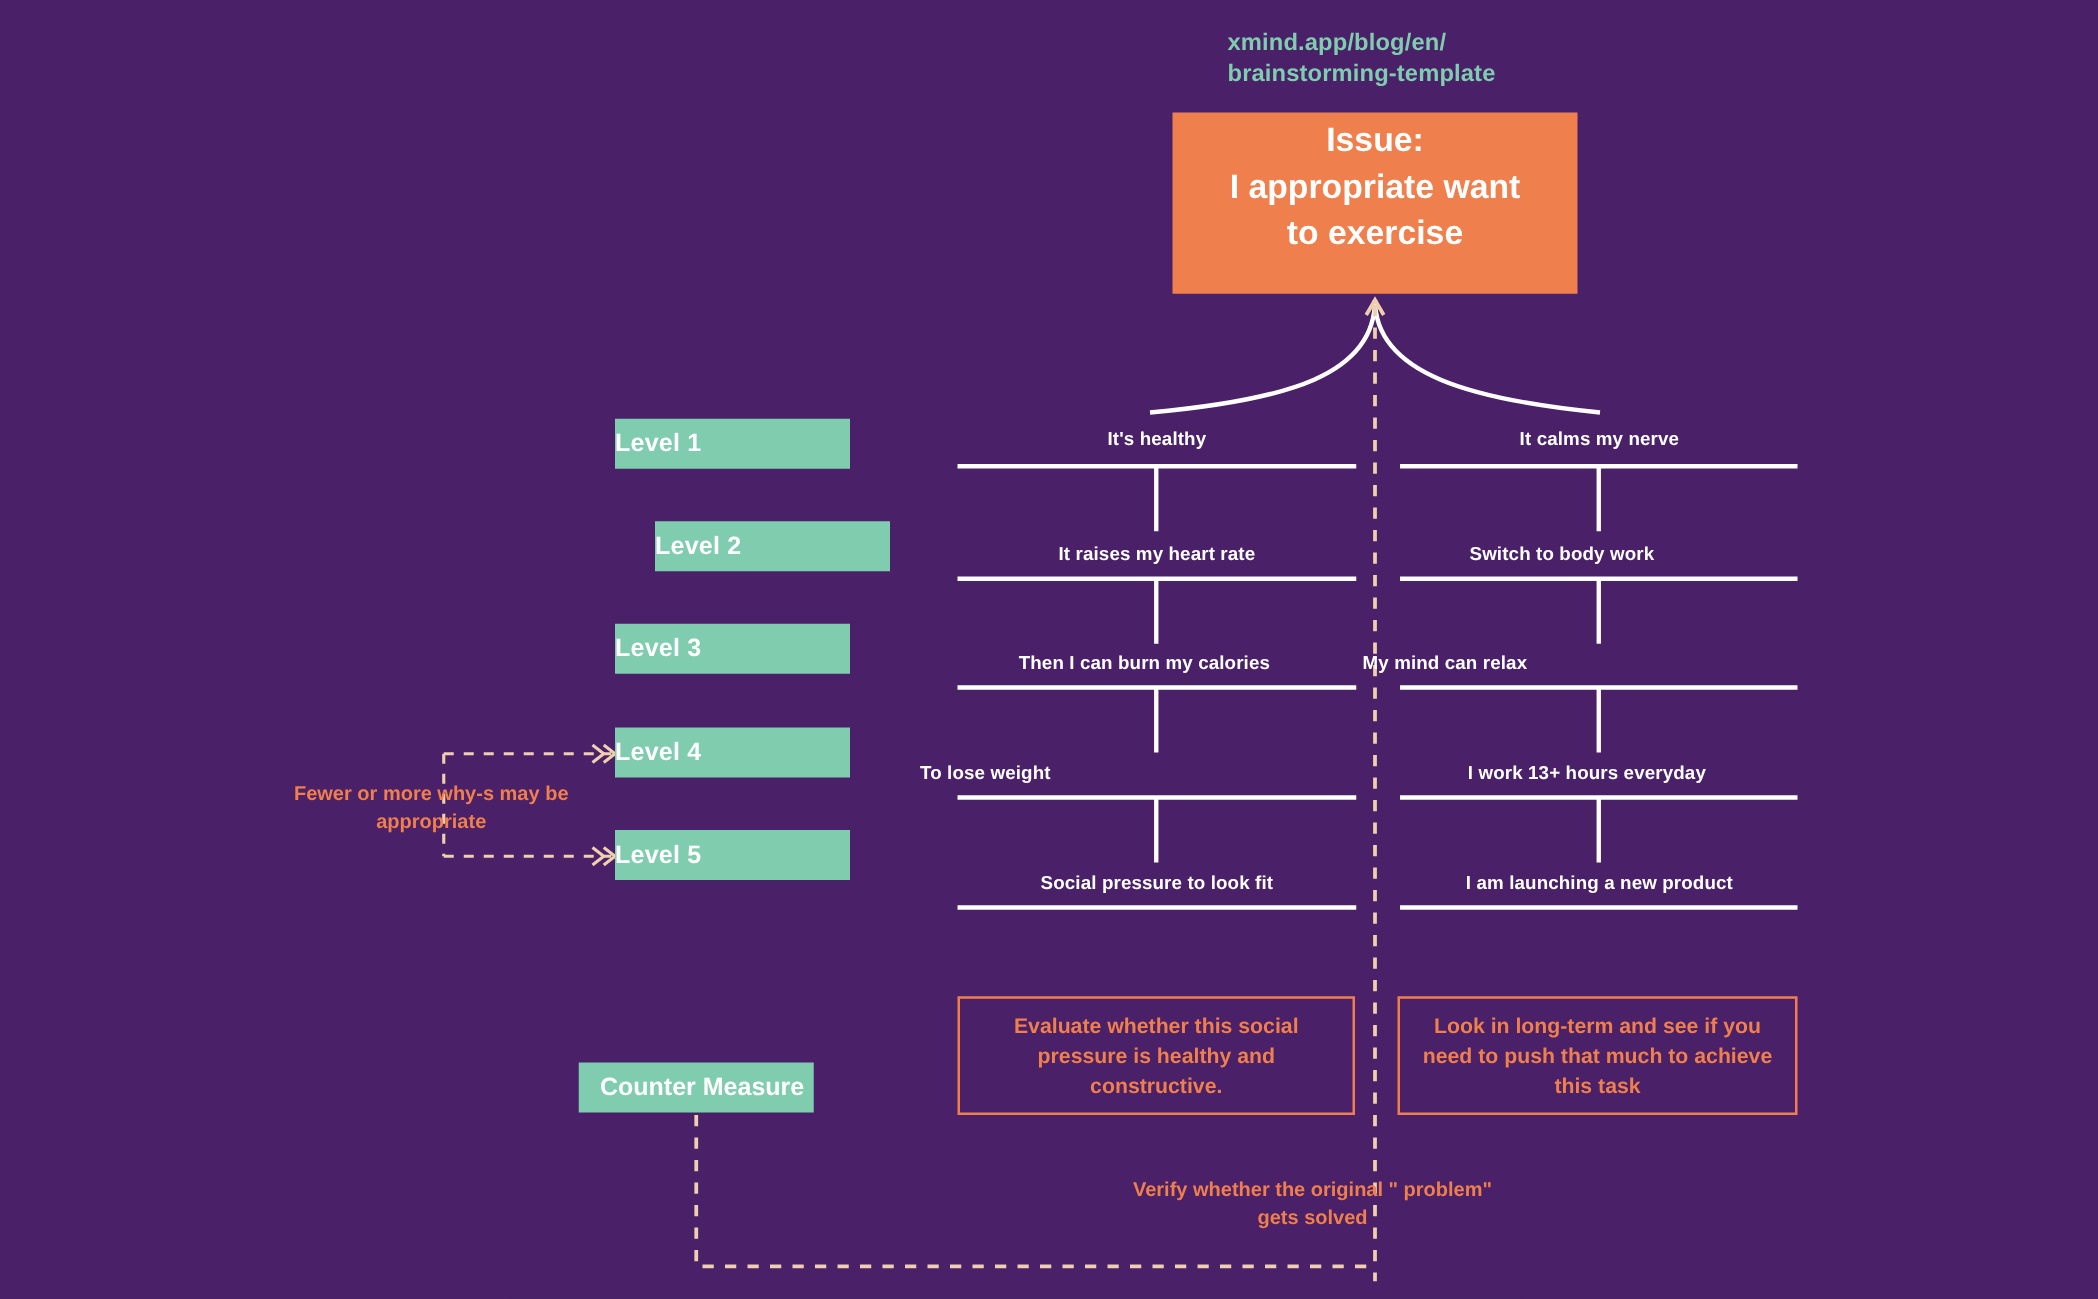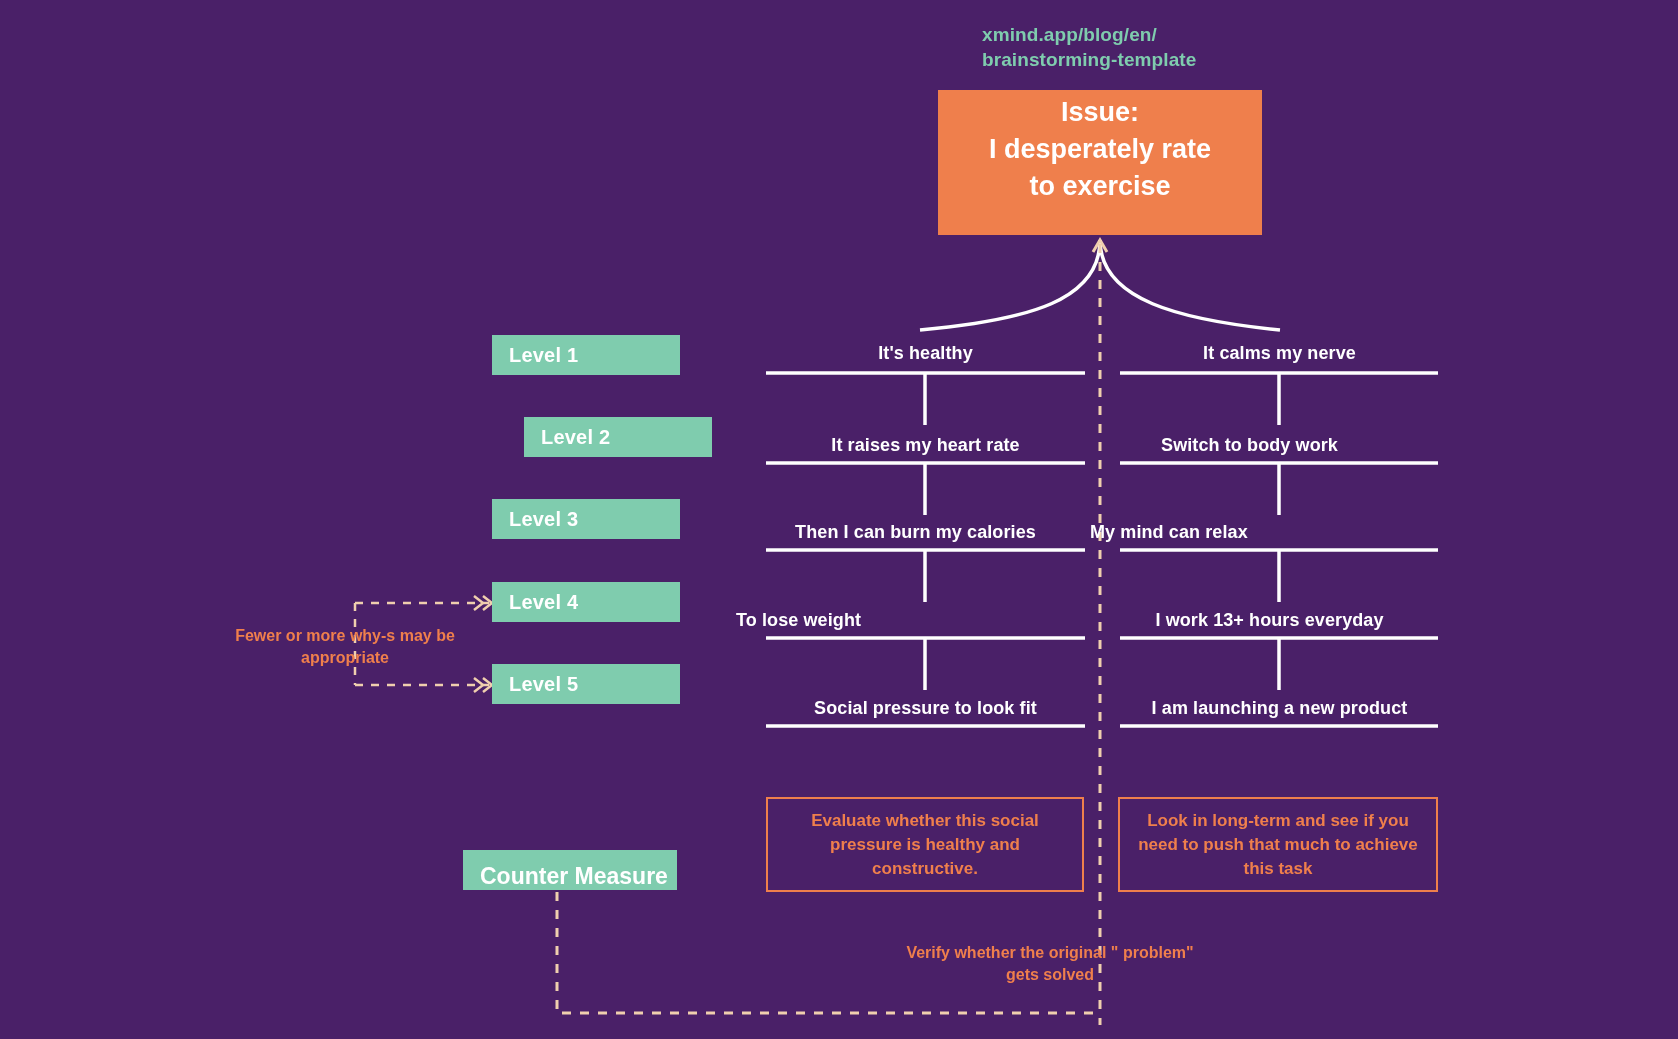--- a/index.html
+++ b/index.html
@@ -58,35 +58,34 @@
 
   .level-box {
     width: 188px;
     height: 40px;
     background: #7fccae;
     color: #ffffff;
     display: flex;
     align-items: center;
     font-size: 20px;
     font-weight: bold;
-    padding-left: 17px;
     box-sizing: border-box;
     letter-spacing: 0.2px;
   }
 
   .counter-box {
     left: 463px;
     top: 850px;
-    width: 214px;
+    width: 188px;
     height: 40px;
     background: #7fccae;
     color: #ffffff;
     display: flex;
-    align-items: flex-end;
-    font-size: 23px;
+    align-items: center;
+    font-size: 20px;
     font-weight: bold;
     padding-left: 17px;
     box-sizing: border-box;
   }
 
   .note-left {
     left: 200px;
     top: 625px;
     width: 290px;
     text-align: center;
@@ -102,21 +101,21 @@
     width: 290px;
     text-align: center;
     color: #ef7f4c;
     font-size: 16px;
     font-weight: bold;
     line-height: 22px;
   }
 
   .node-label {
     color: #ffffff;
-    font-size: 18px;
+    font-size: 15px;
     font-weight: bold;
     white-space: nowrap;
     letter-spacing: 0.1px;
   }
 
   .outcome-box {
     border: 2px solid #ef7f4c;
     color: #ef7f4c;
     font-size: 17px;
     font-weight: bold;
@@ -176,21 +175,21 @@
   </svg>
 
   <div class="abs url-label">
     <div>xmind.app/blog/en/</div>
     <div>brainstorming-template</div>
   </div>
 
   <div class="abs issue-box">
     <div>
       <div>Issue:</div>
-      <div>I desperately rate</div>
+      <div>I appropriate want</div>
       <div>to exercise</div>
     </div>
   </div>
 
   <div class="abs level-box" style="left:492px; top:335px;">
     <span>Level 1</span>
   </div>
   <div class="abs level-box" style="left:492px; top:417px;margin-left:32px;">
     <span>Level 2</span>
   </div>

